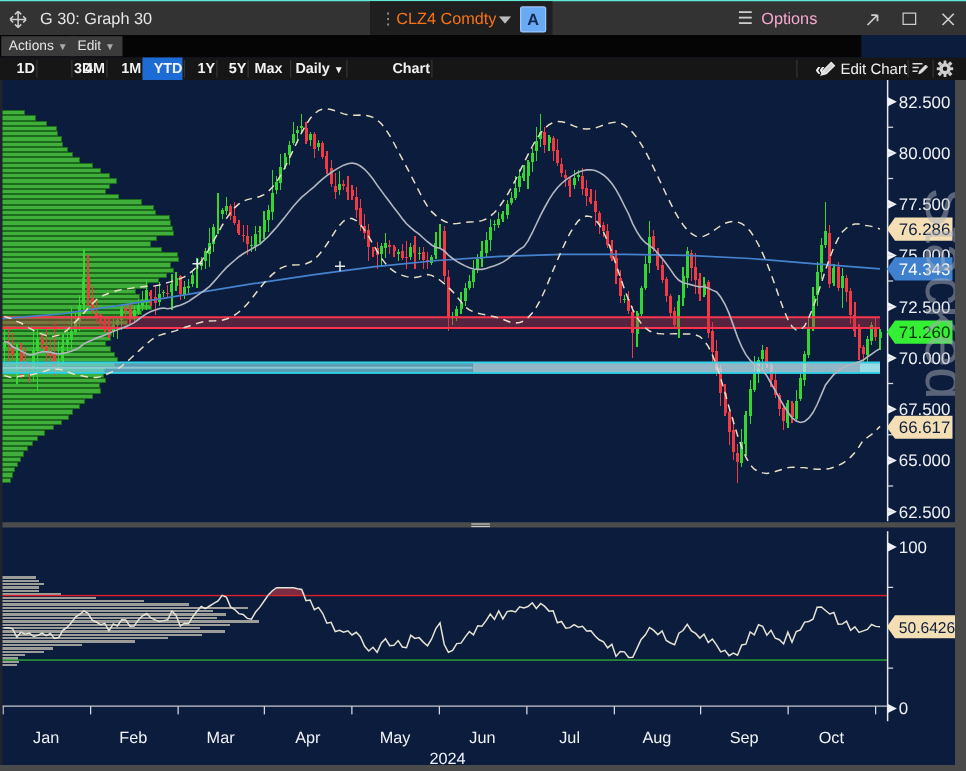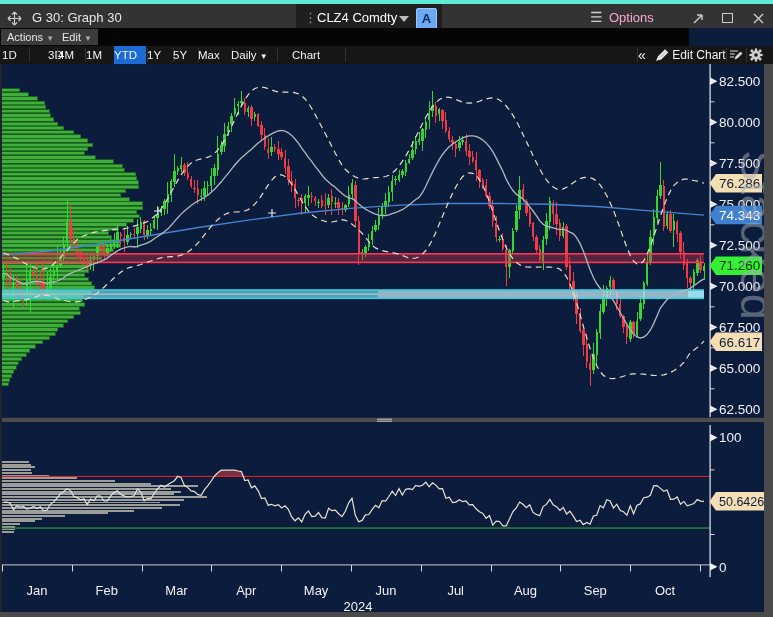--- a/index.html
+++ b/index.html
@@ -1,32 +1,32 @@
 <!DOCTYPE html>
 <html><head><meta charset="utf-8"><style>
 *{margin:0;padding:0;box-sizing:border-box}
 body{width:773px;height:617px;background:#0c1c3c;font-family:"Liberation Sans",sans-serif;overflow:hidden;position:relative}
-.tbar{position:absolute;left:0;top:0;width:773px;height:28px;background:#333333;border-top:4px solid #5eead4}
+.tbar{position:absolute;left:0;top:0;width:773px;height:28px;background:#333333;border-top:1px solid #5eead4}
 .tmid{position:absolute;left:296px;top:0;width:146px;height:28px;background:#1f1f1f}
 .tt{position:absolute;top:6px;font-size:13px;color:#e8e8e8}
 .row2{position:absolute;left:0;top:28px;width:689px;height:18px;background:#050505}
 .btn2{position:absolute;top:1px;height:16px;background:#3b3b3b;color:#e4e4e4;font-size:11px;line-height:16px;padding:0 6px}
 .row3{position:absolute;left:0;top:46px;width:773px;height:18px;background:#161616}
-.b3{position:absolute;top:0;height:18px;color:#f2f2f2;font-size:11.5px;font-weight:normal;line-height:18px;text-align:left}
+.b3{position:absolute;top:0;height:18px;color:#f2f2f2;font-size:11.5px;font-weight:bold;line-height:18px;text-align:right}
 .sep{position:absolute;top:2px;height:14px;width:1px;background:#333}
 svg{position:absolute;left:0;top:64px}
 </style></head><body>
 <div class="tbar">
  <div class="tmid"></div>
  <svg style="left:7px;top:7px" width="15" height="15">
       <path d="M7.5,1 L7.5,14 M1,7.5 L14,7.5 M7.5,1 L5,3.5 M7.5,1 L10,3.5 M7.5,14 L5,11.5 M7.5,14 L10,11.5 M1,7.5 L3.5,5 M1,7.5 L3.5,10 M14,7.5 L11.5,5 M14,7.5 L11.5,10" stroke="#cccccc" stroke-width="1.2" fill="none"></path>
     </svg>
  <div class="tt" style="left:32px">G 30: Graph 30</div>
  <div class="tt" style="left:304px;color:#999">⋮</div>
- <div class="tt" style="left:317px;color:#ffffff">CLZ4 Comdty</div>
+ <div class="tt" style="left:317px;color:#f97316">CLZ4 Comdty</div>
  <svg style="left:399px;top:12px" width="10" height="6">
       <path d="M0,0 L10,0 L5,6 Z" fill="#bbb"></path>
     </svg>
  <div style="position:absolute;left:416px;top:4px;width:21px;height:21px;background:#6aa9f4;border:1px solid #9cc6ff;border-radius:2px;color:#122a4f;font-size:13px;font-weight:bold;text-align:center;line-height:20px">A</div>
  <div class="tt" style="left:590px;color:#cdcdcd;font-size:14px;top:5px">☰</div>
  <div class="tt" style="left:609px;color:#f9a8d4">Options</div>
  <svg style="left:692px;top:8px" width="13" height="13">
       <path d="M2,11 L10,3 M10,3 L5,3 M10,3 L10,8" stroke="#cccccc" stroke-width="1.4" fill="none"></path>
     </svg>
  <div style="position:absolute;left:722px;top:9px;width:11px;height:10px;border:1.5px solid #cccccc"></div>

